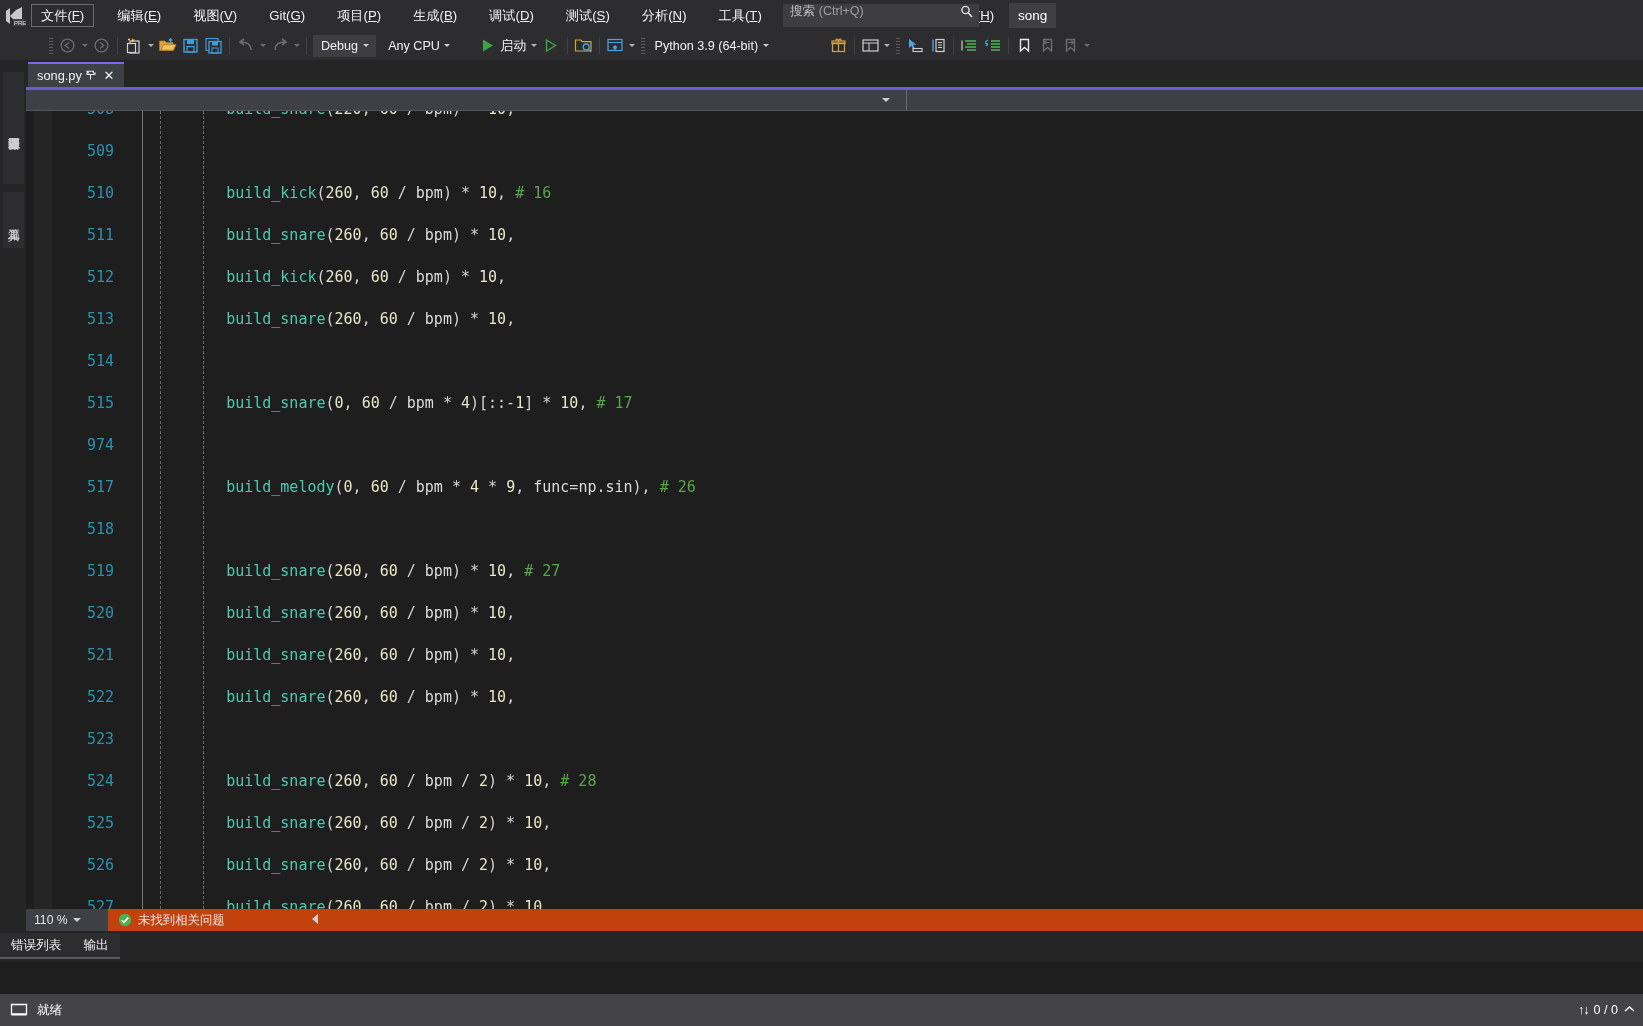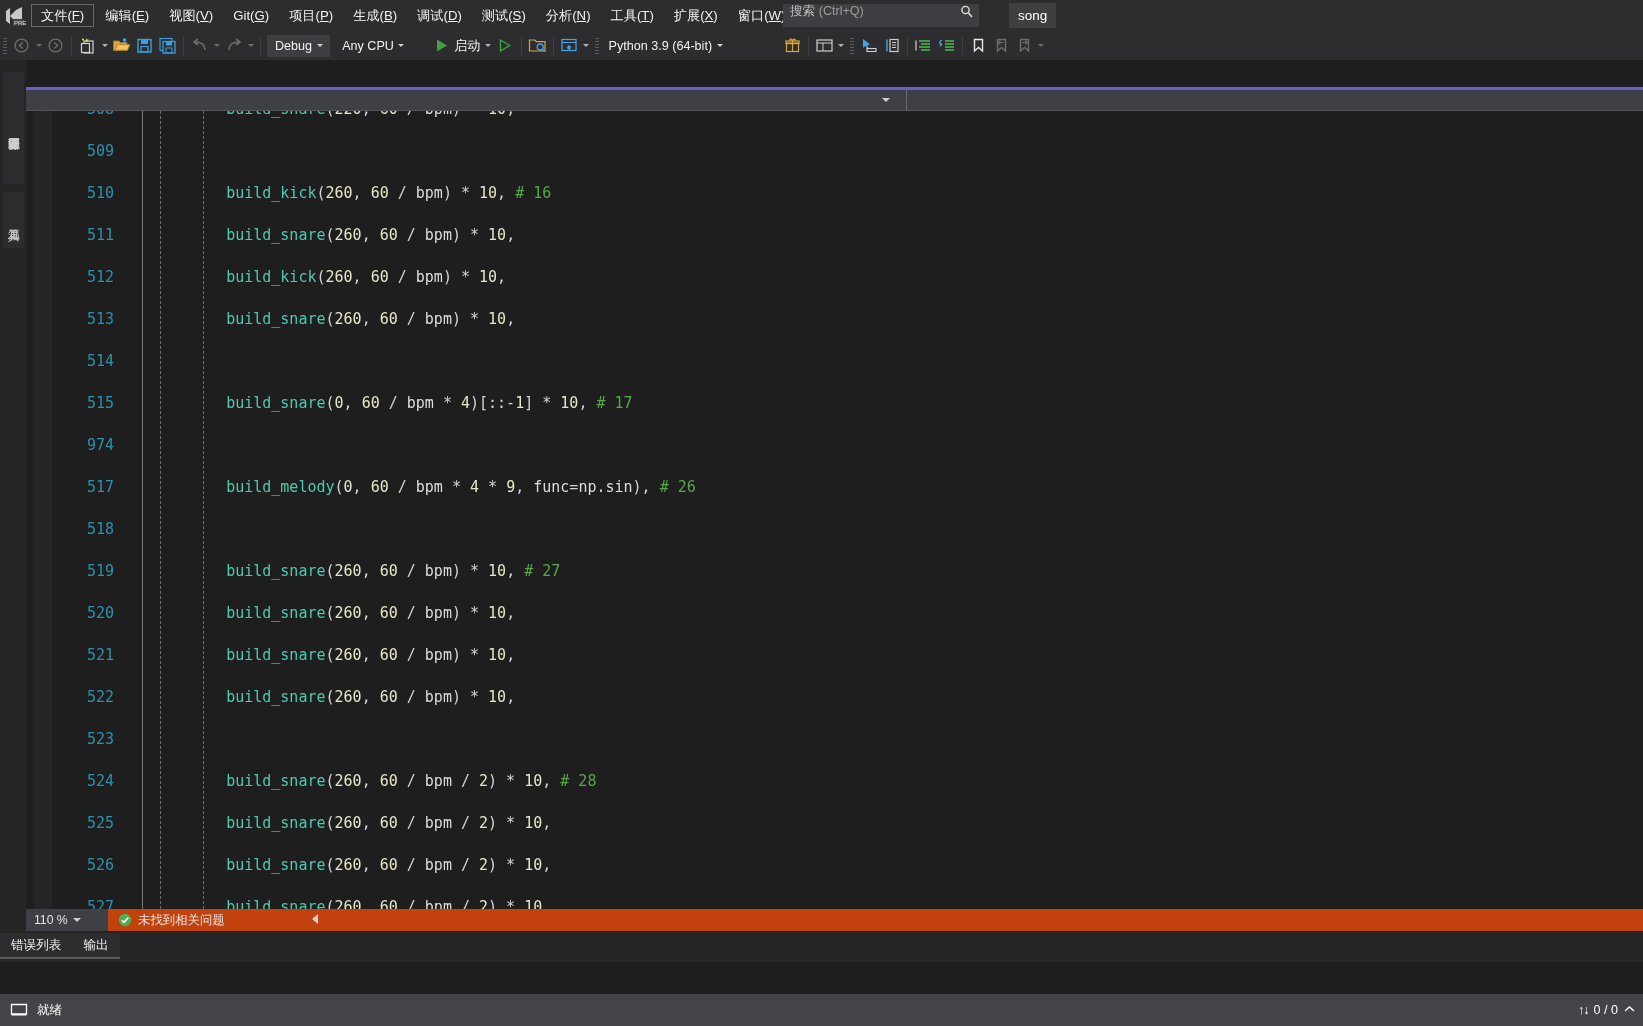--- a/index.html
+++ b/index.html
@@ -16,21 +16,21 @@
   .menubar {
     position: absolute; left: 0; top: 0; width: 1643px; height: 31px;
     background: #2d2d30;
     display: flex; align-items: center;
   }
   .vs-logo {
     width: 30px; height: 31px; display: flex; align-items: center; justify-content: center;
     position: relative;
   }
   .vs-logo svg { display: block; }
-  .menu-items { display: flex; align-items: center; height: 31px; }
+  .menu-items { display: flex; align-items: center; height: 31px; gap: 12px; }
   .menu-item {
     height: 23px; line-height: 23px; padding: 0 9px; margin: 0 1px;
     color: #f1f1f1; font-size: 13.2px; white-space: nowrap;
     display: flex; align-items: center;
   }
   .menu-item.active { border: 1px solid #6a6a6a; background: #2d2d30; }
   .menu-item u { text-decoration: underline; }
   .search-wrap {
     position: absolute; left: 783px; top: 4px; width: 196px; height: 23px;
     background: #3e3e42; display: flex; align-items: center; padding: 0 4px 8px 7px;
@@ -40,21 +40,21 @@
   .search-icon { width: 16px; height: 16px; flex: 0 0 16px; }
   .song-chip {
     position: absolute; left: 1009px; top: 3px; height: 25px;
     background: #3f3f41; color: #ffffff; font-size: 13.5px; font-weight: normal;
     display: flex; align-items: center; padding: 0 9px;
   }
 
   
   .toolbar {
     position: absolute; left: 0; top: 31px; width: 1643px; height: 29px;
-    background: #2d2d30; display: flex; align-items: center;
+    background: #2d2d30; display: flex; align-items: center; padding-left: 46px;
   }
   .grip { width: 10px; height: 29px; display: flex; align-items: center; justify-content: center; }
   .grip i {
     display: block; width: 4px; height: 17px;
     background-image: radial-gradient(#5a5a5c 40%, transparent 41%);
     background-size: 2px 3px;
   }
   .tb-btn {
     height: 24px; min-width: 23px; display: flex; align-items: center; justify-content: center;
     padding: 0 2px;
@@ -517,20 +517,32 @@
 
   <div class="left-dock">
     <div class="dock-tab" id="dock-0" style="top: 12px; height: 112px;">
       <span>服务器资源管理器</span>
     </div>
     <div class="dock-tab" id="dock-1" style="top: 132px; height: 56px;">
       <span>工具箱</span>
     </div>
   </div>
 
+  <div class="tabstrip">
+    <div class="tab">
+      <span class="tname">song.py</span>
+      <span class="pin">
+        <svg width="13" height="13" viewBox="0 0 13 13">
+          <path d="M3 2.2 L9.4 2.2 L9.4 4 L11 4 L11 5.5 L3 5.5 L3 4 L4.6 4 Z" fill="none" stroke="#e8e8e8" stroke-width="1.1"></path>
+          <line x1="6.5" y1="5.5" x2="6.5" y2="10.5" stroke="#e8e8e8" stroke-width="1.1"></line>
+        </svg>
+      </span>
+      <span class="close">✕</span>
+    </div>
+  </div>
   <div class="purple-rule"></div>
 
   <div class="navbar">
     <div class="nav-dd"></div>
     <div class="nav-div"></div>
   </div>
 
   <div class="editor">
     <div class="gutter-bp"></div>
     <div class="gutter-track"></div>

